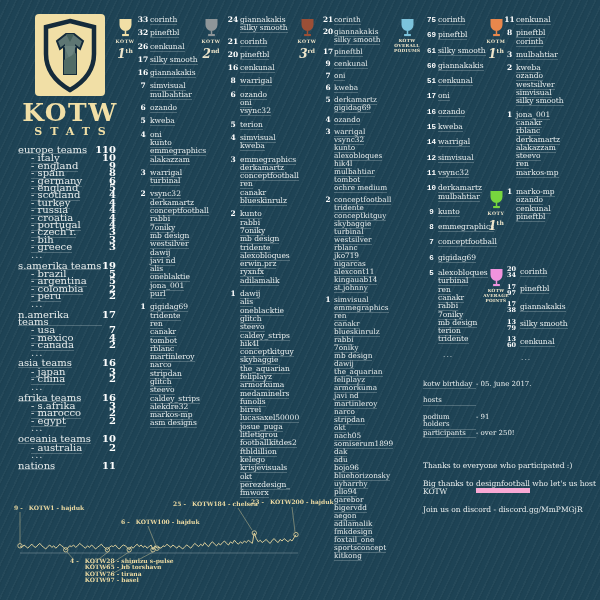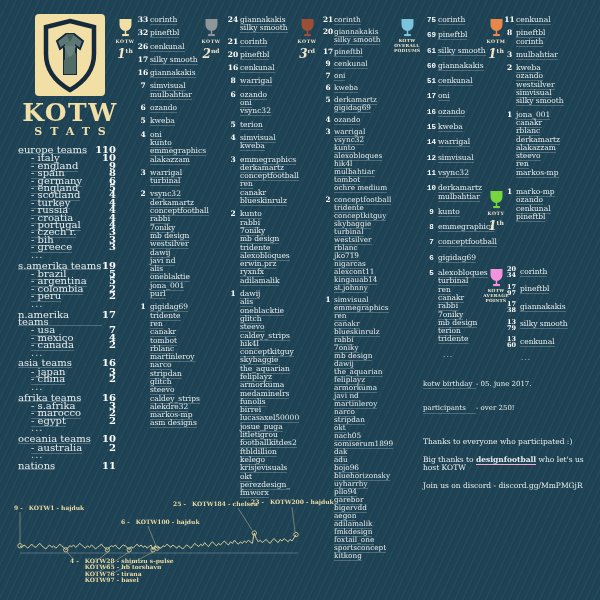--- a/index.html
+++ b/index.html
@@ -49,21 +49,21 @@
   .avg-row{display:flex;align-items:center;margin-bottom:5.5px;}
   .avg-num{width:13px;flex:none;text-align:right;margin-right:4px;font-weight:bold;color:#fff;font-size:6.5px;line-height:6px;}
   .avg-name{font-size:7.5px;}
   
   #info{position:absolute;left:423px;top:381px;width:175px;font-size:7px;line-height:7.4px;}
   .inf-row{display:flex;margin-bottom:8px;}
   .inf-label{width:53px;flex:none;}
   .inf-stats .inf-row{margin-bottom:0;}
   .thanks{font-size:7.5px;margin-top:11px;}
   #thanks1{margin-top:24px;}
-  .dflink{font-weight:bold;border-bottom:1px solid #f9a8d4;}
+  .dflink{font-weight:normal;border-bottom:5px solid #f9a8d4;}
   
   #chart{position:absolute;left:8px;top:496px;width:292px;height:104px;}
   .ann{position:absolute;font-size:6px;font-weight:bold;color:#ead9a2;line-height:6.4px;display:flex;}
   .ann .pre{margin-right:6px;flex:none;}
   #ann-first{left:14px;top:505px;}
   #ann-100{left:121px;top:519px;}
   #ann-184{left:173px;top:501px;}
   #ann-200{left:251px;top:499px;}
   #ann-low{left:70px;top:558px;}
   .wave{fill:none;stroke:#e9d8a0;stroke-width:0.9;}
@@ -885,22 +885,27 @@
       <div class="ellip">...</div>
     </div>
 </div>
 
 <div id="info">
   <div class="inf-row">
     <span class="inf-label u">kotw birthday</span>
     <span>- 05. june 2017.</span>
   </div>
   <div class="inf-row">
+    <span class="inf-label u">hosts</span>
   </div>
   <div class="inf-stats">
+    <div class="inf-row">
+      <span class="inf-label u">podium holders</span>
+      <span>- 91</span>
+    </div>
     <div class="inf-row">
       <span class="inf-label u">participants</span>
       <span>- over 250!</span>
     </div>
   </div>
   <div class="thanks" id="thanks1">Thanks to everyone who participated :)</div>
   <div class="thanks">
     <span>Big thanks to </span><span class="dflink">designfootball</span><span> who let's us host KOTW</span>
   </div>
   <div class="thanks">Join us on discord - discord.gg/MmPMGjR</div>

